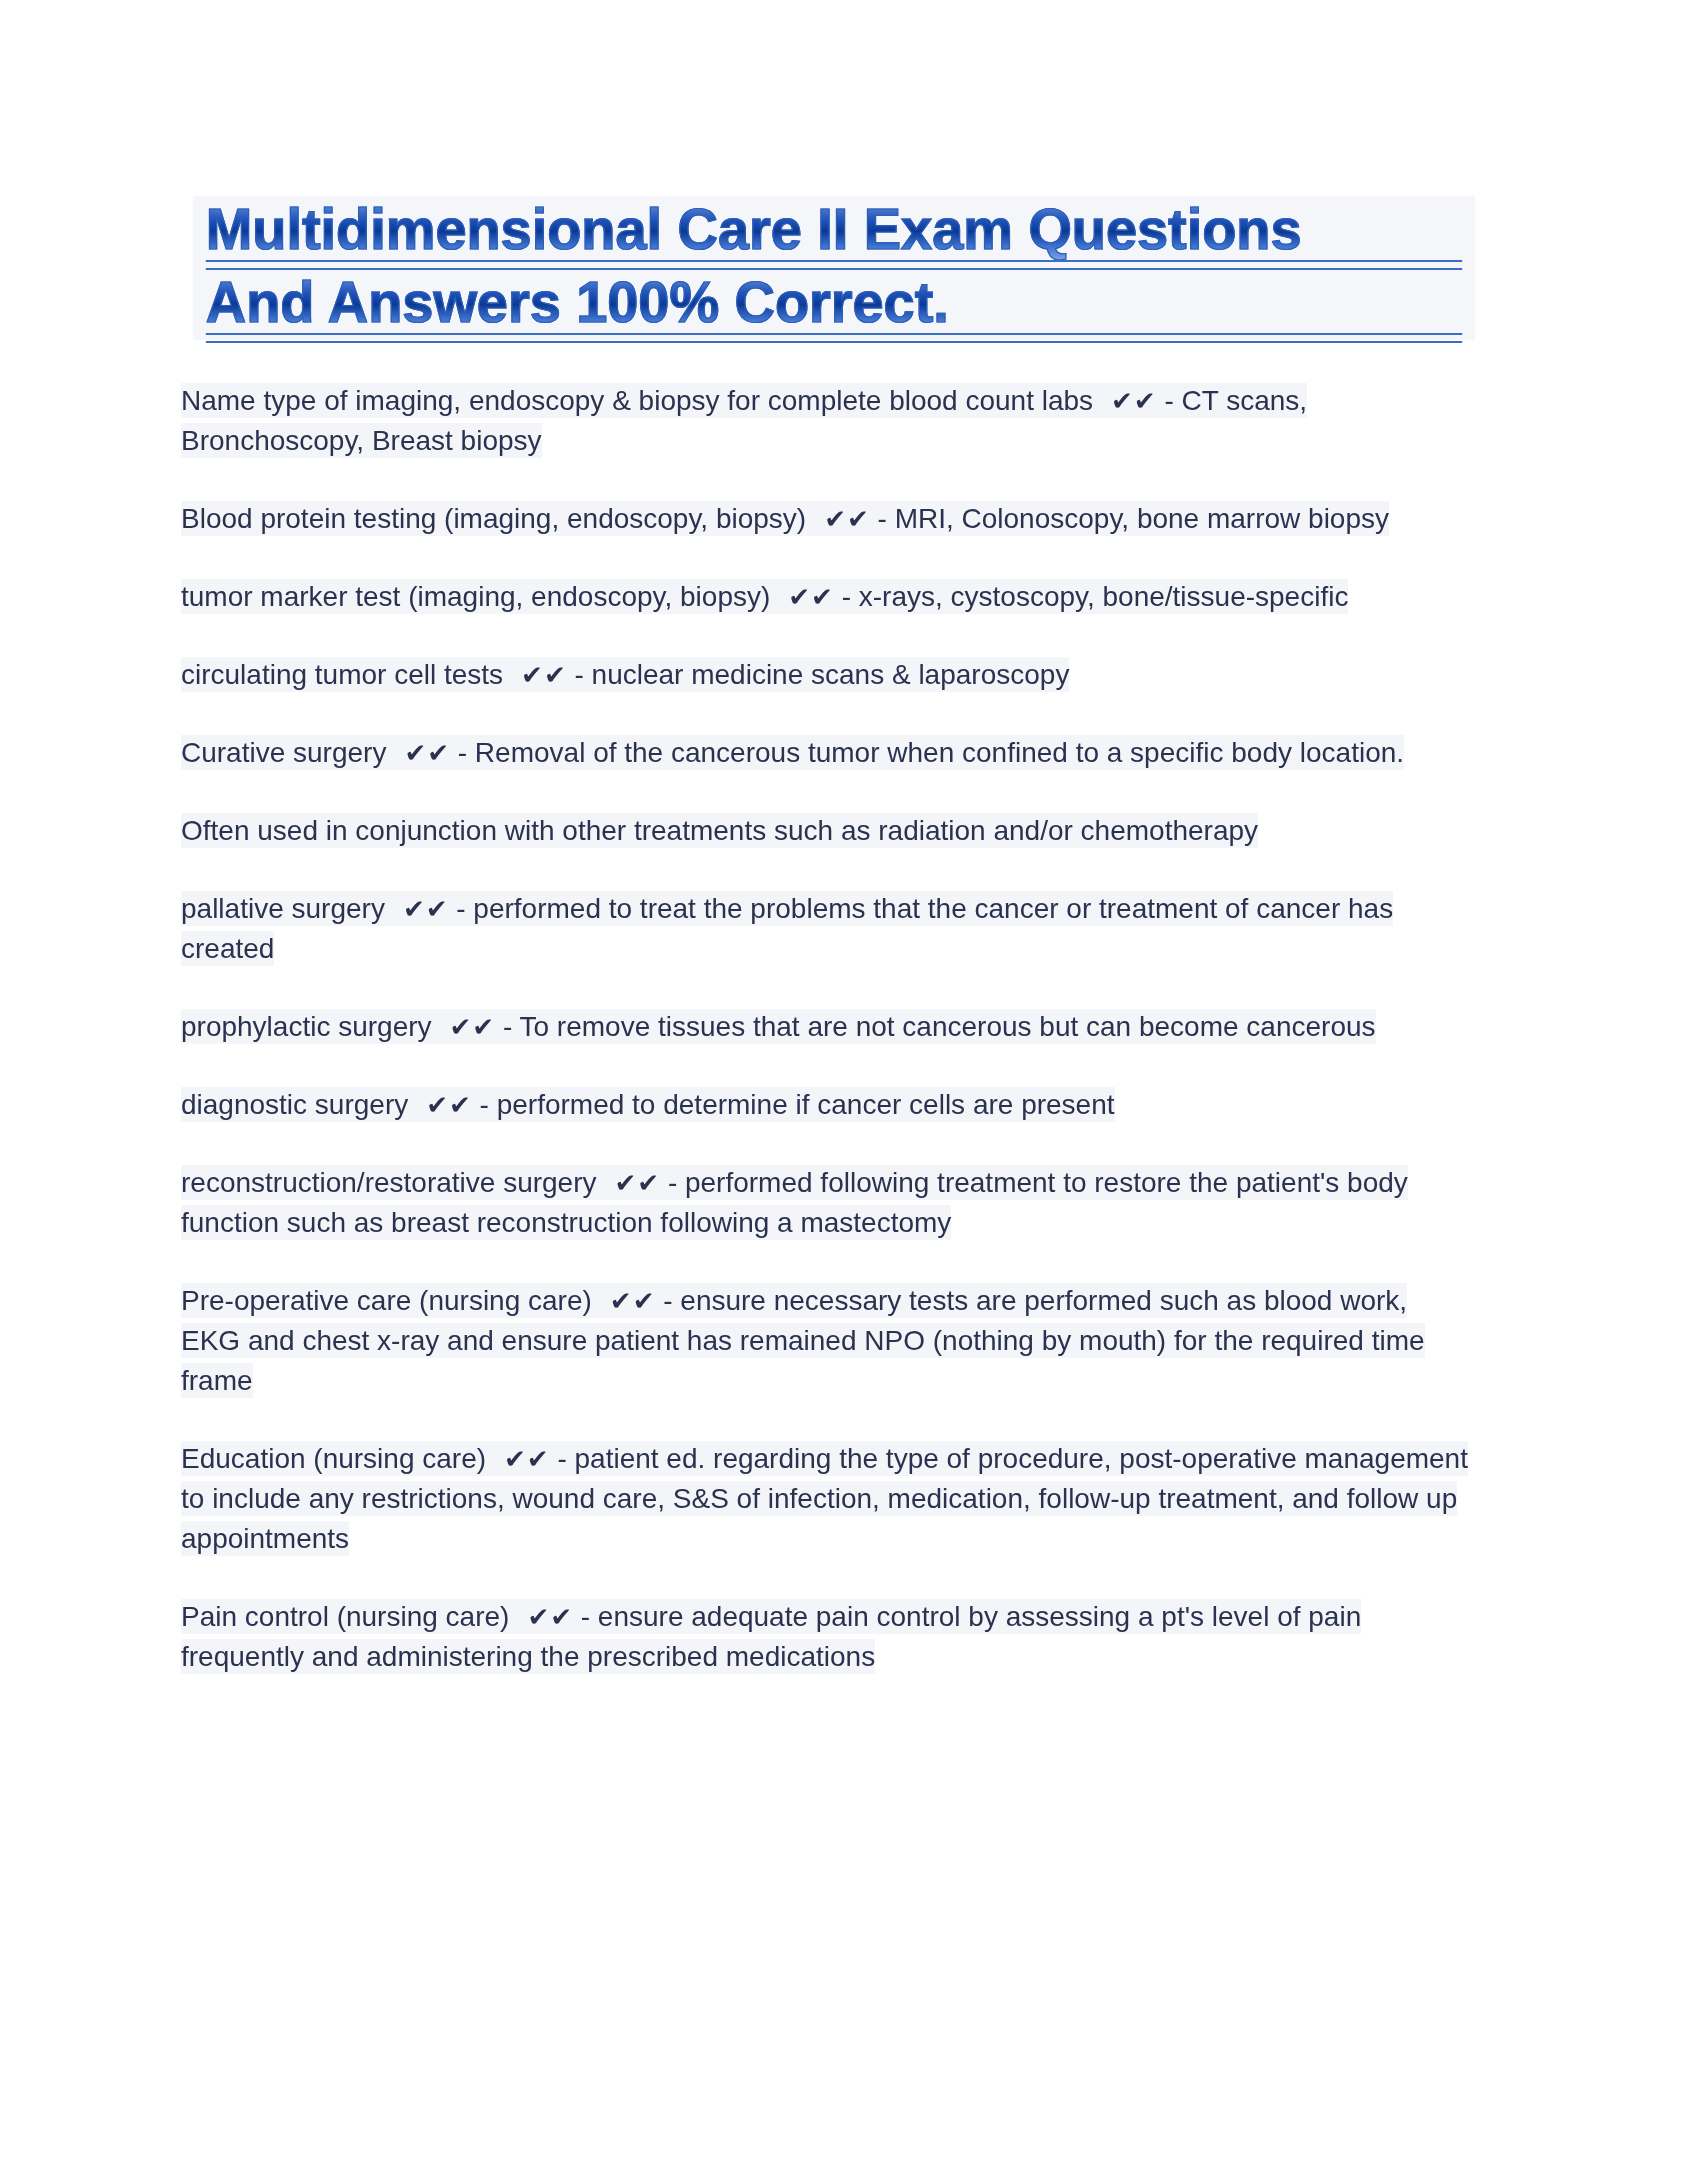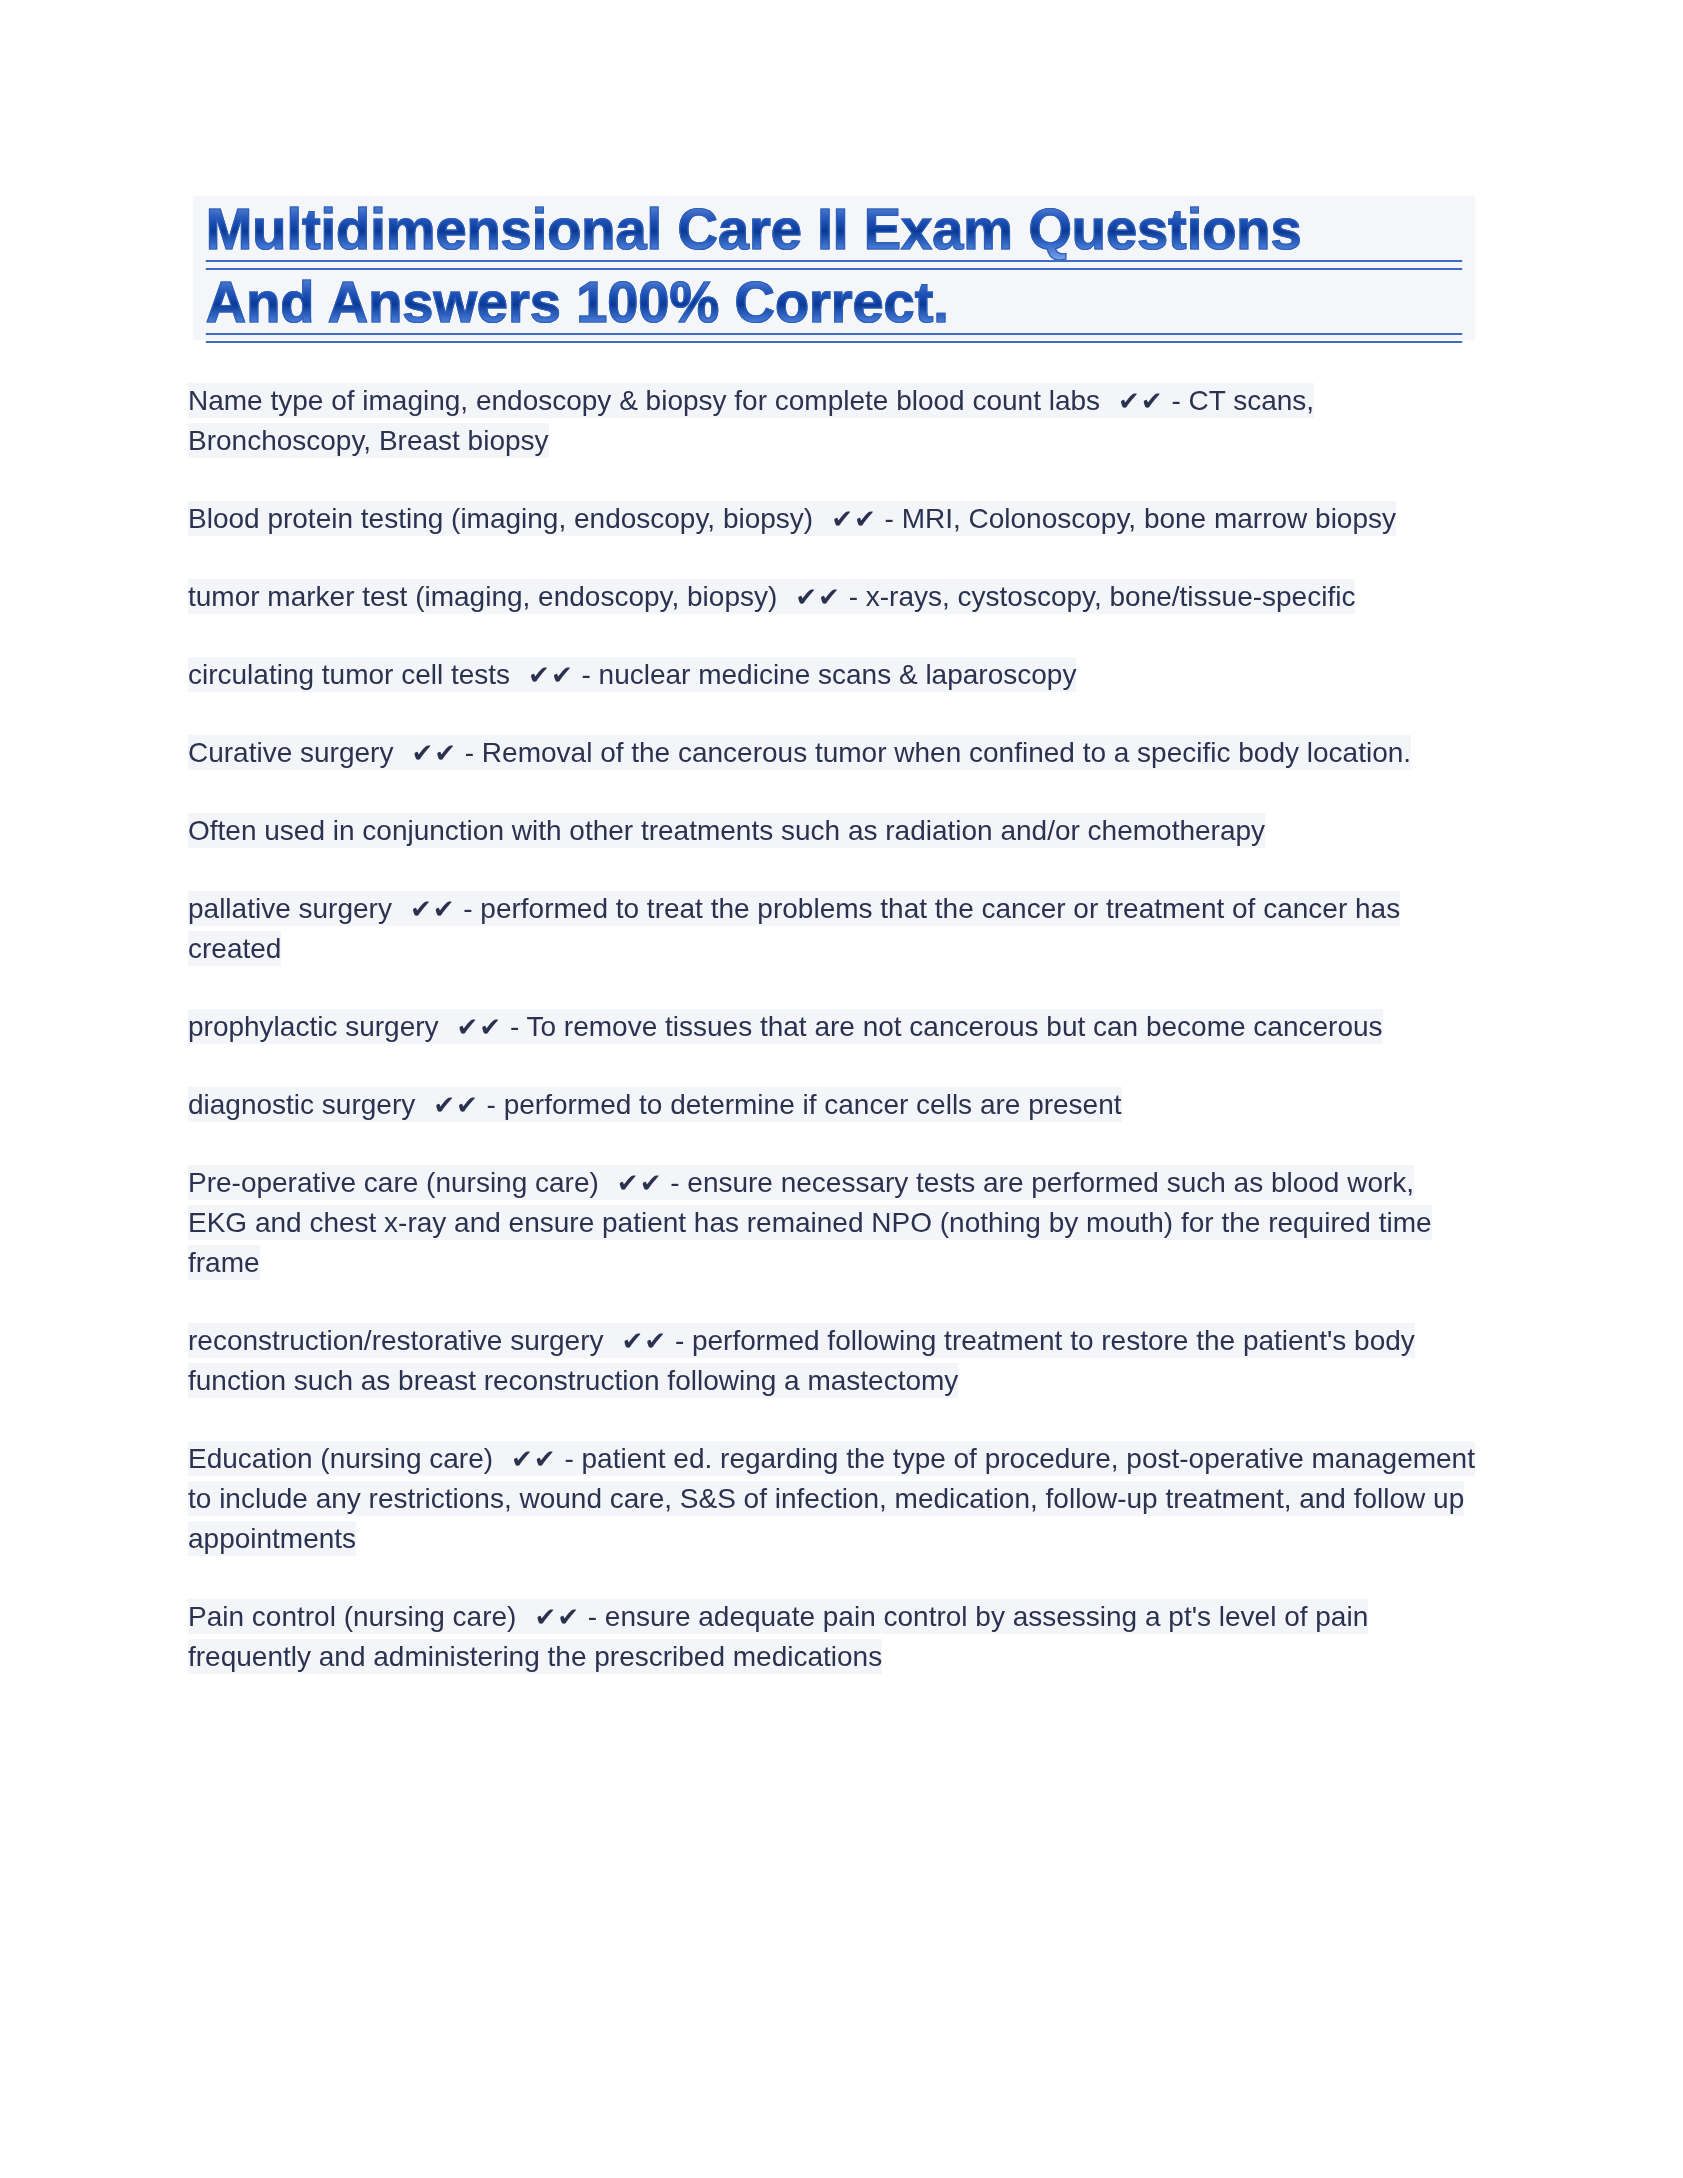--- a/index.html
+++ b/index.html
@@ -23,21 +23,21 @@
     -webkit-text-stroke: 1.2px #2d5fb8;
     position: relative;
     white-space: nowrap;
     padding-bottom: 4px;
   }
   .title-line::after {
     content: ""; position: absolute; left: 0; right: 0; bottom: -2px; height: 6px;
     border-top: 2px solid #3b6cc6; border-bottom: 2px solid #3b6cc6;
   }
   .content {
-    position: absolute; left: 188px; top: 381px; width: 1287px;
+    position: absolute; left: 181px; top: 381px; width: 1287px;
     font-family: "Liberation Sans", sans-serif;
     font-size: 28px;
     line-height: 40px;
     color: #2b3250;
   }
   .entry { margin: 0 0 38px 0; }
   .entry-text {
     background: #f4f5f9;
     box-decoration-break: clone;
     -webkit-box-decoration-break: clone;
@@ -65,22 +65,22 @@
   <p class="entry"><span class="entry-text"><span>Curative surgery</span><span class="check">✔✔</span> <span>- Removal of the cancerous tumor when confined to a specific body location.</span></span></p>
 
   <p class="entry"><span class="entry-text">Often used in conjunction with other treatments such as radiation and/or chemotherapy</span></p>
 
   <p class="entry"><span class="entry-text"><span>pallative surgery</span><span class="check">✔✔</span> <span>- performed to treat the problems that the cancer or treatment of cancer has created</span></span></p>
 
   <p class="entry"><span class="entry-text"><span>prophylactic surgery</span><span class="check">✔✔</span> <span>- To remove tissues that are not cancerous but can become cancerous</span></span></p>
 
   <p class="entry"><span class="entry-text"><span>diagnostic surgery</span><span class="check">✔✔</span> <span>- performed to determine if cancer cells are present</span></span></p>
 
+  <p class="entry"><span class="entry-text"><span>reconstruction/restorative surgery</span><span class="check">✔✔</span> <span>- performed following treatment to restore the patient's body function such as breast reconstruction following a mastectomy</span></span></p>
+
   <p class="entry"><span class="entry-text"><span>Pre-operative care (nursing care)</span><span class="check">✔✔</span> <span>- ensure necessary tests are performed such as blood work, EKG and chest x-ray and ensure patient has remained NPO (nothing by mouth) for the required time frame</span></span></p>
-
-  <p class="entry"><span class="entry-text"><span>reconstruction/restorative surgery</span><span class="check">✔✔</span> <span>- performed following treatment to restore the patient's body function such as breast reconstruction following a mastectomy</span></span></p>
 
   <p class="entry"><span class="entry-text"><span>Education (nursing care)</span><span class="check">✔✔</span> <span>- patient ed. regarding the type of procedure, post-operative management to include any restrictions, wound care, S&amp;S of infection, medication, follow-up treatment, and follow up appointments</span></span></p>
 
 
   <p class="entry"><span class="entry-text"><span>Pain control (nursing care)</span><span class="check">✔✔</span> <span>- ensure adequate pain control by assessing a pt's level of pain frequently and administering the prescribed medications</span></span></p>
 </div>
 
 
 </body></html>

